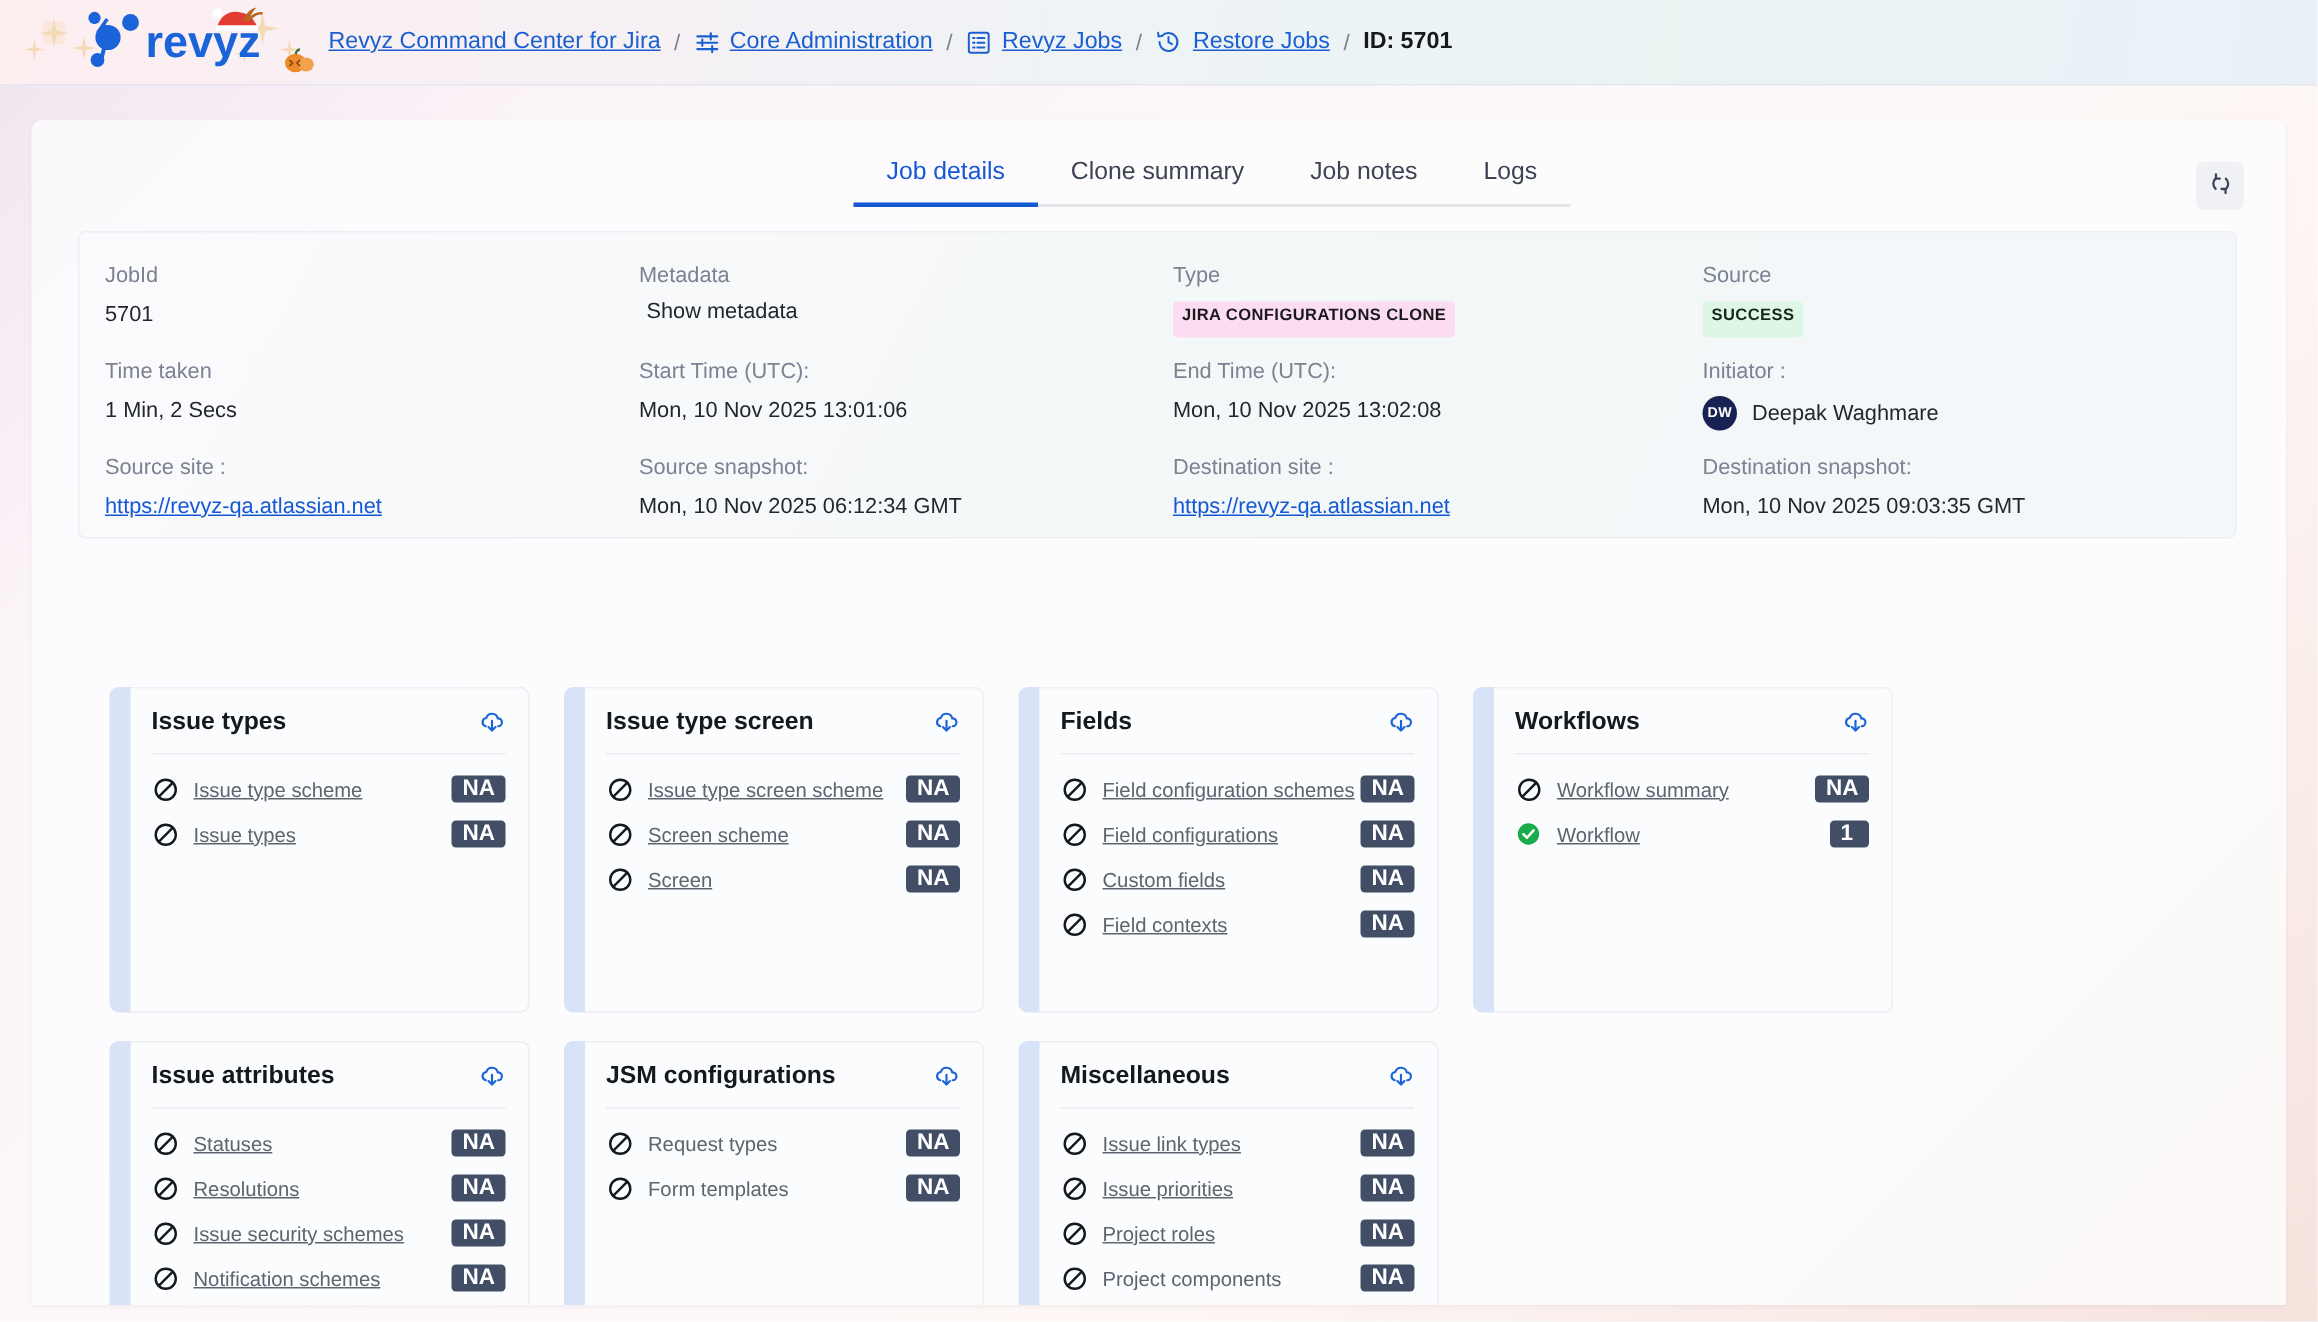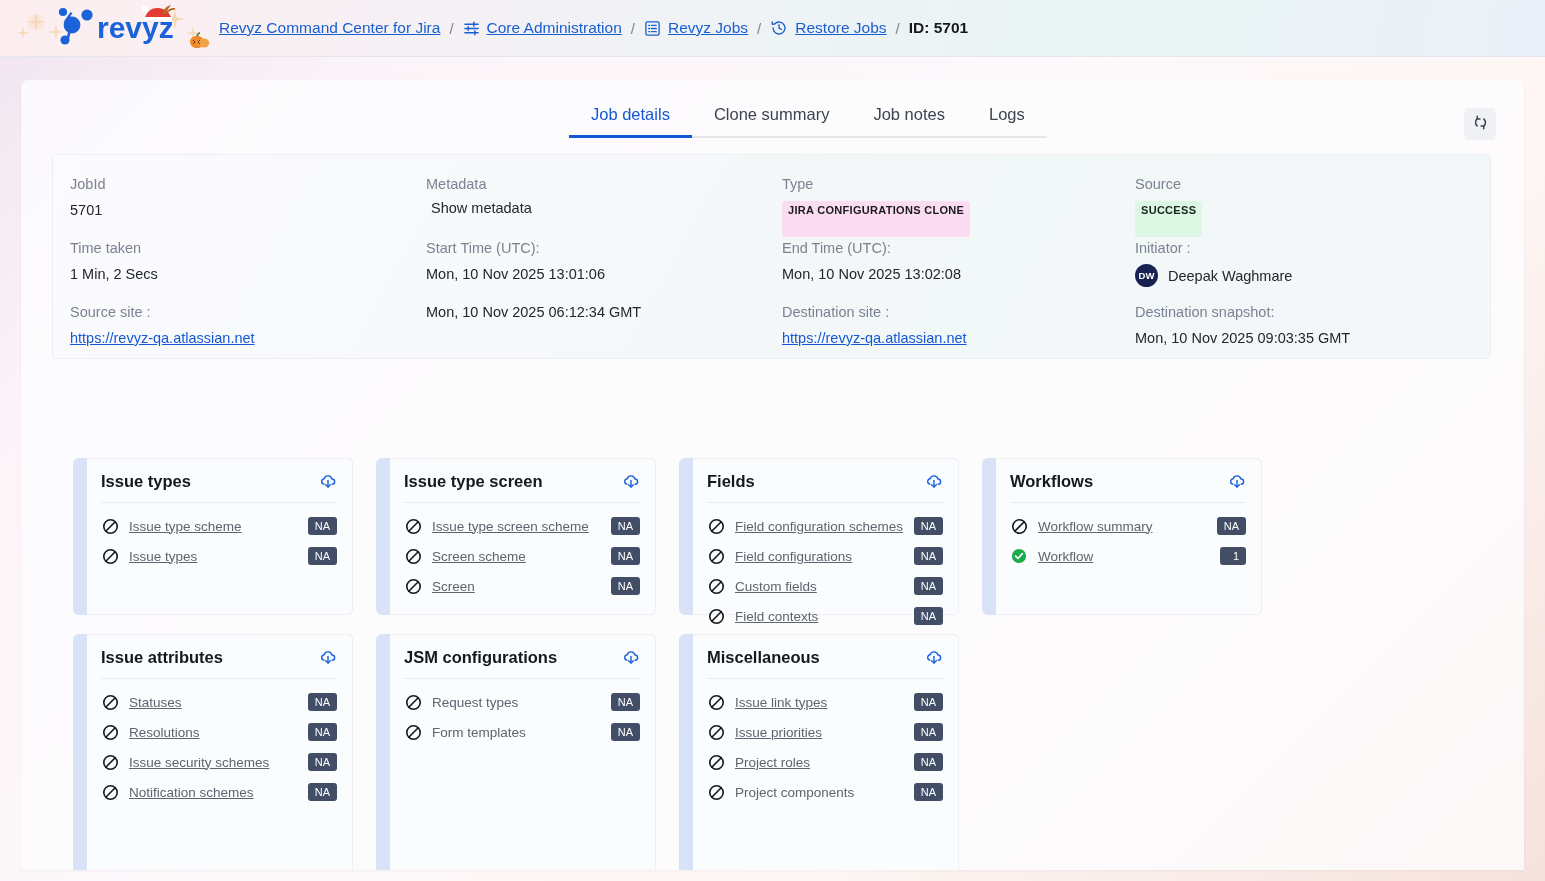--- a/index.html
+++ b/index.html
@@ -168,21 +168,21 @@
     font-size: 14.5px;
     color: #22262e;
     padding-left: 5px;
     cursor: pointer;
   }
   .pill {
     display: inline-block;
     font-size: 11px;
     font-weight: bold;
     letter-spacing: .3px;
-    padding: 3px 6px 20px 6px;
+    padding: 3px 6px 8px 6px;
     border-radius: 3px;
     line-height: 13px;
   }
   .pill-type { background: #fcdcf0; color: #191a1d; }
   .pill-ok   { background: #ddf7e4; color: #17251b; }
   .initiator { display: flex; align-items: center; gap: 10px; }
   .avatar {
     width: 23px; height: 23px;
     border-radius: 50%;
     background: #172253;
@@ -216,21 +216,21 @@
     padding-left: 14px;
   }
   .card-inner {
     background: #fbfcfd;
     border: 1px solid #eef0f3;
     border-left: none;
     border-radius: 0 6px 6px 0;
     height: 100%;
     padding: 13px 15px 10px 14px;
   }
-  .card.h1 { height: 157px; }
+  .card.h1 { height: 217px; }
   .card.h2 { height: 241px; }
 
   .card-head {
     display: flex;
     align-items: center;
     justify-content: space-between;
     padding-bottom: 11px;
     border-bottom: 1px solid #e9ebee;
   }
   .card-title {
@@ -262,27 +262,27 @@
   }
   .row .rlabel.link {
     color: #5d646f;
     text-decoration: underline;
     cursor: pointer;
   }
   .badge {
     flex: 0 0 auto;
     background: #414e66;
     color: #ffffff;
-    font-size: 11px;
-    font-weight: normal;
+    font-size: 15px;
+    font-weight: bold;
     border-radius: 3px;
     padding: 3px 7px;
     line-height: 12px;
     min-width: 26px;
-    text-align: right;
+    text-align: left;
   }
 </style>
 </head>
 <body>
 
 <div class="topbar">
 
   <div class="brand">
     <svg width="205" height="52" viewBox="0 0 205 52">
       <g opacity="0.55" fill="#f2c98a">
@@ -452,20 +452,21 @@
           <span class="sval">Deepak Waghmare</span>
         </div>
       </div>
 
       <div class="scell">
         <div class="slabel">Source site :</div>
         <div class="sval link">https://revyz-qa.atlassian.net</div>
       </div>
 
       <div class="scell">
+        <div class="slabel">Source snapshot:</div>
         <div class="sval">Mon, 10 Nov 2025 06:12:34 GMT</div>
       </div>
 
       <div class="scell">
         <div class="slabel">Destination site :</div>
         <div class="sval link">https://revyz-qa.atlassian.net</div>
       </div>
 
       <div class="scell">
         <div class="slabel">Destination snapshot:</div>

